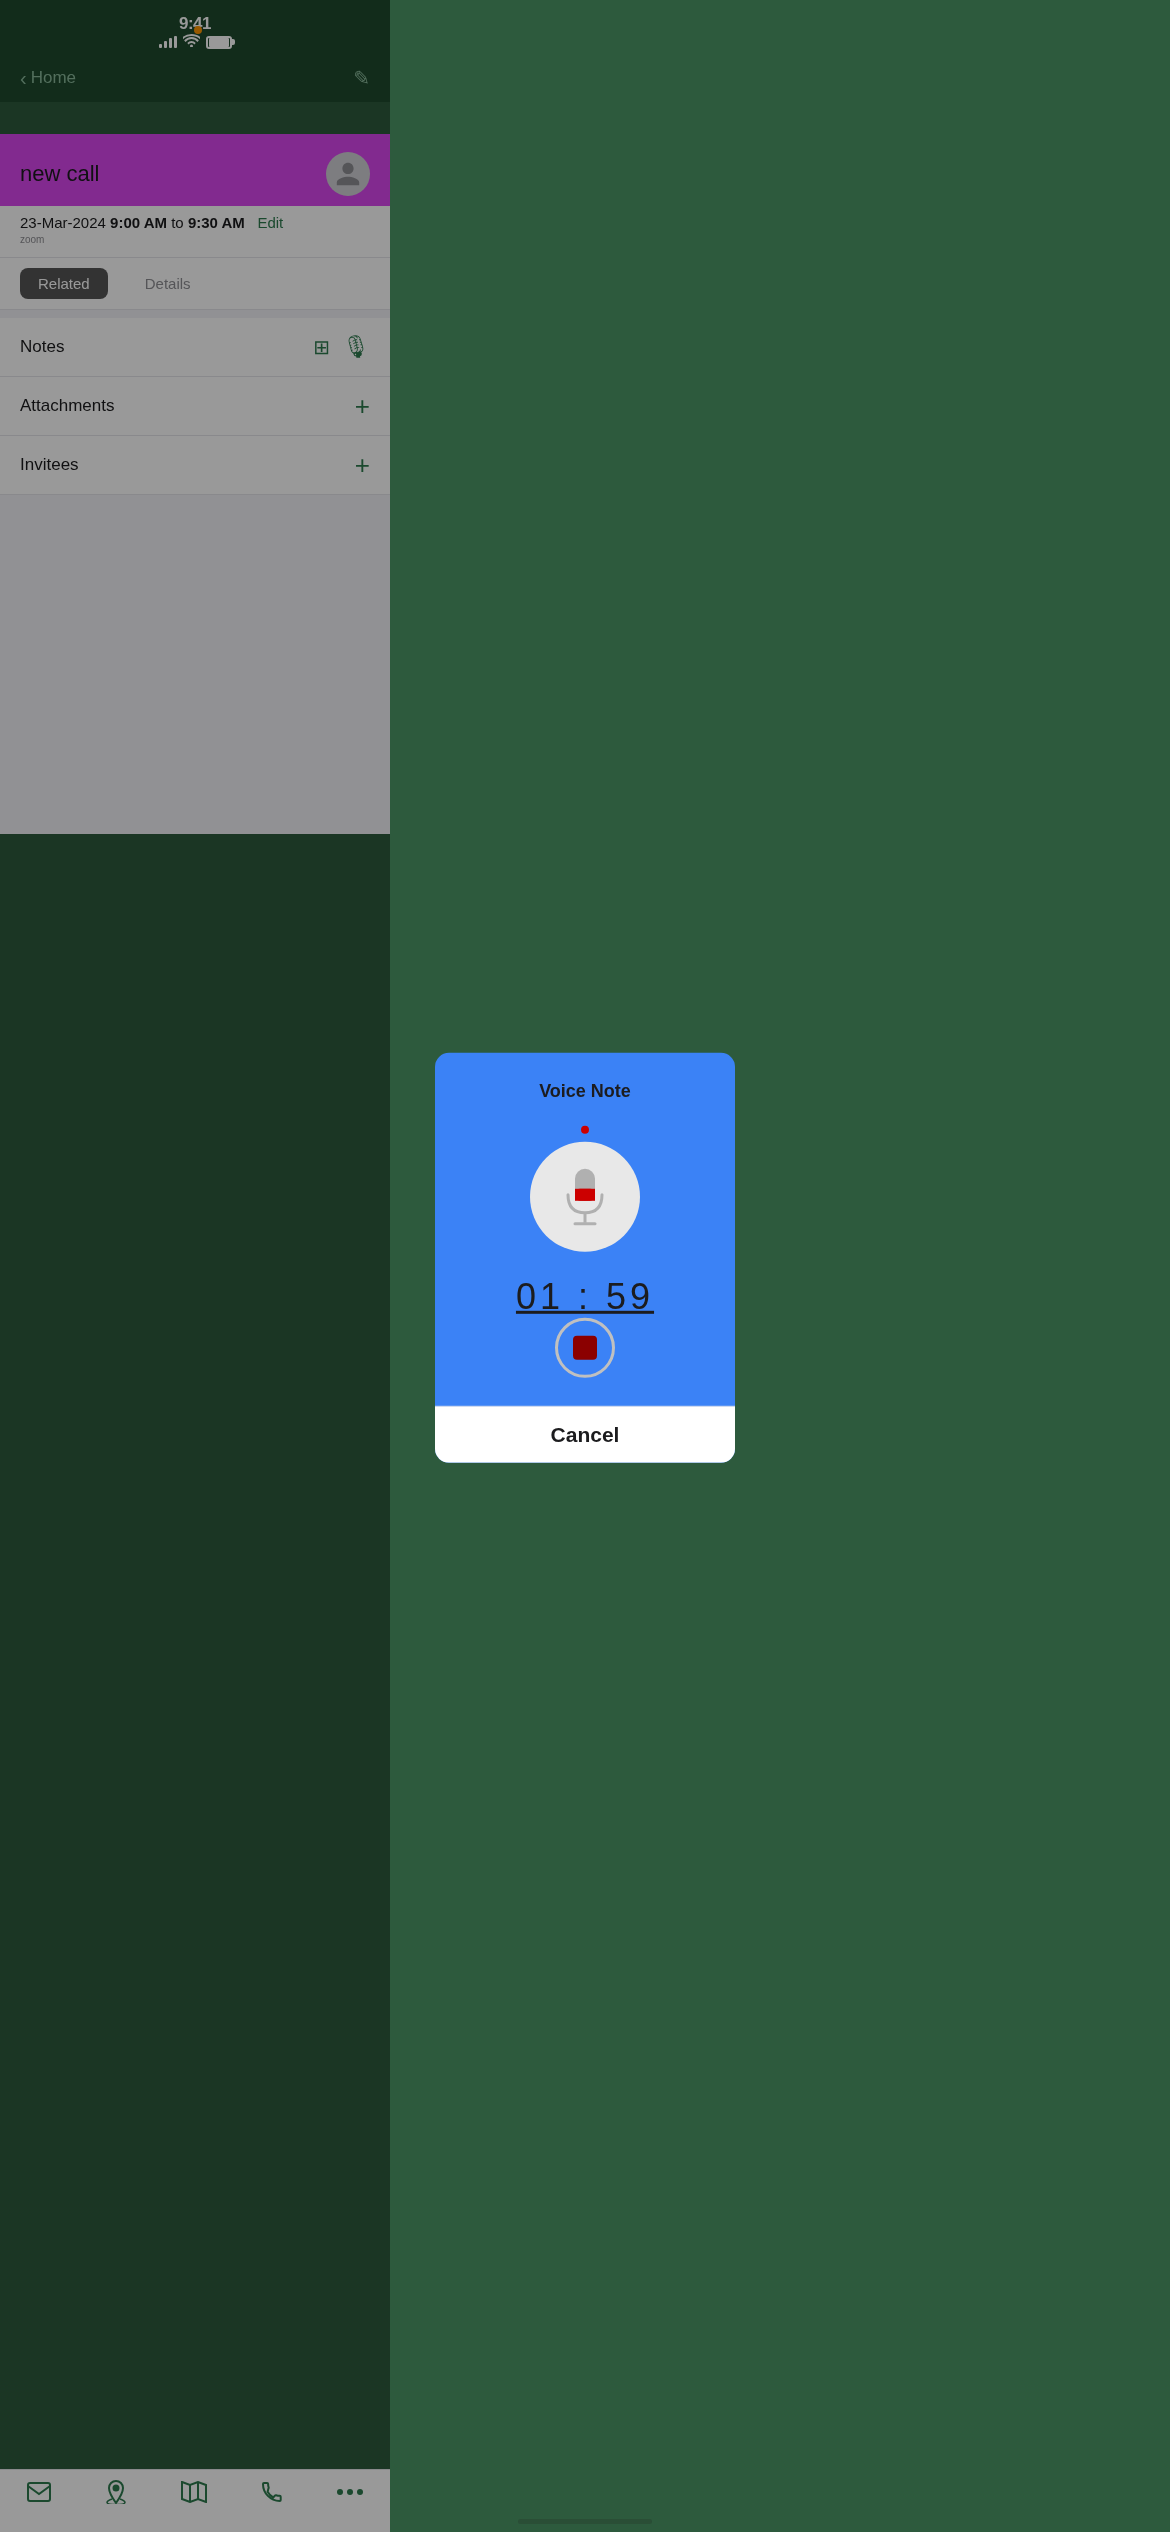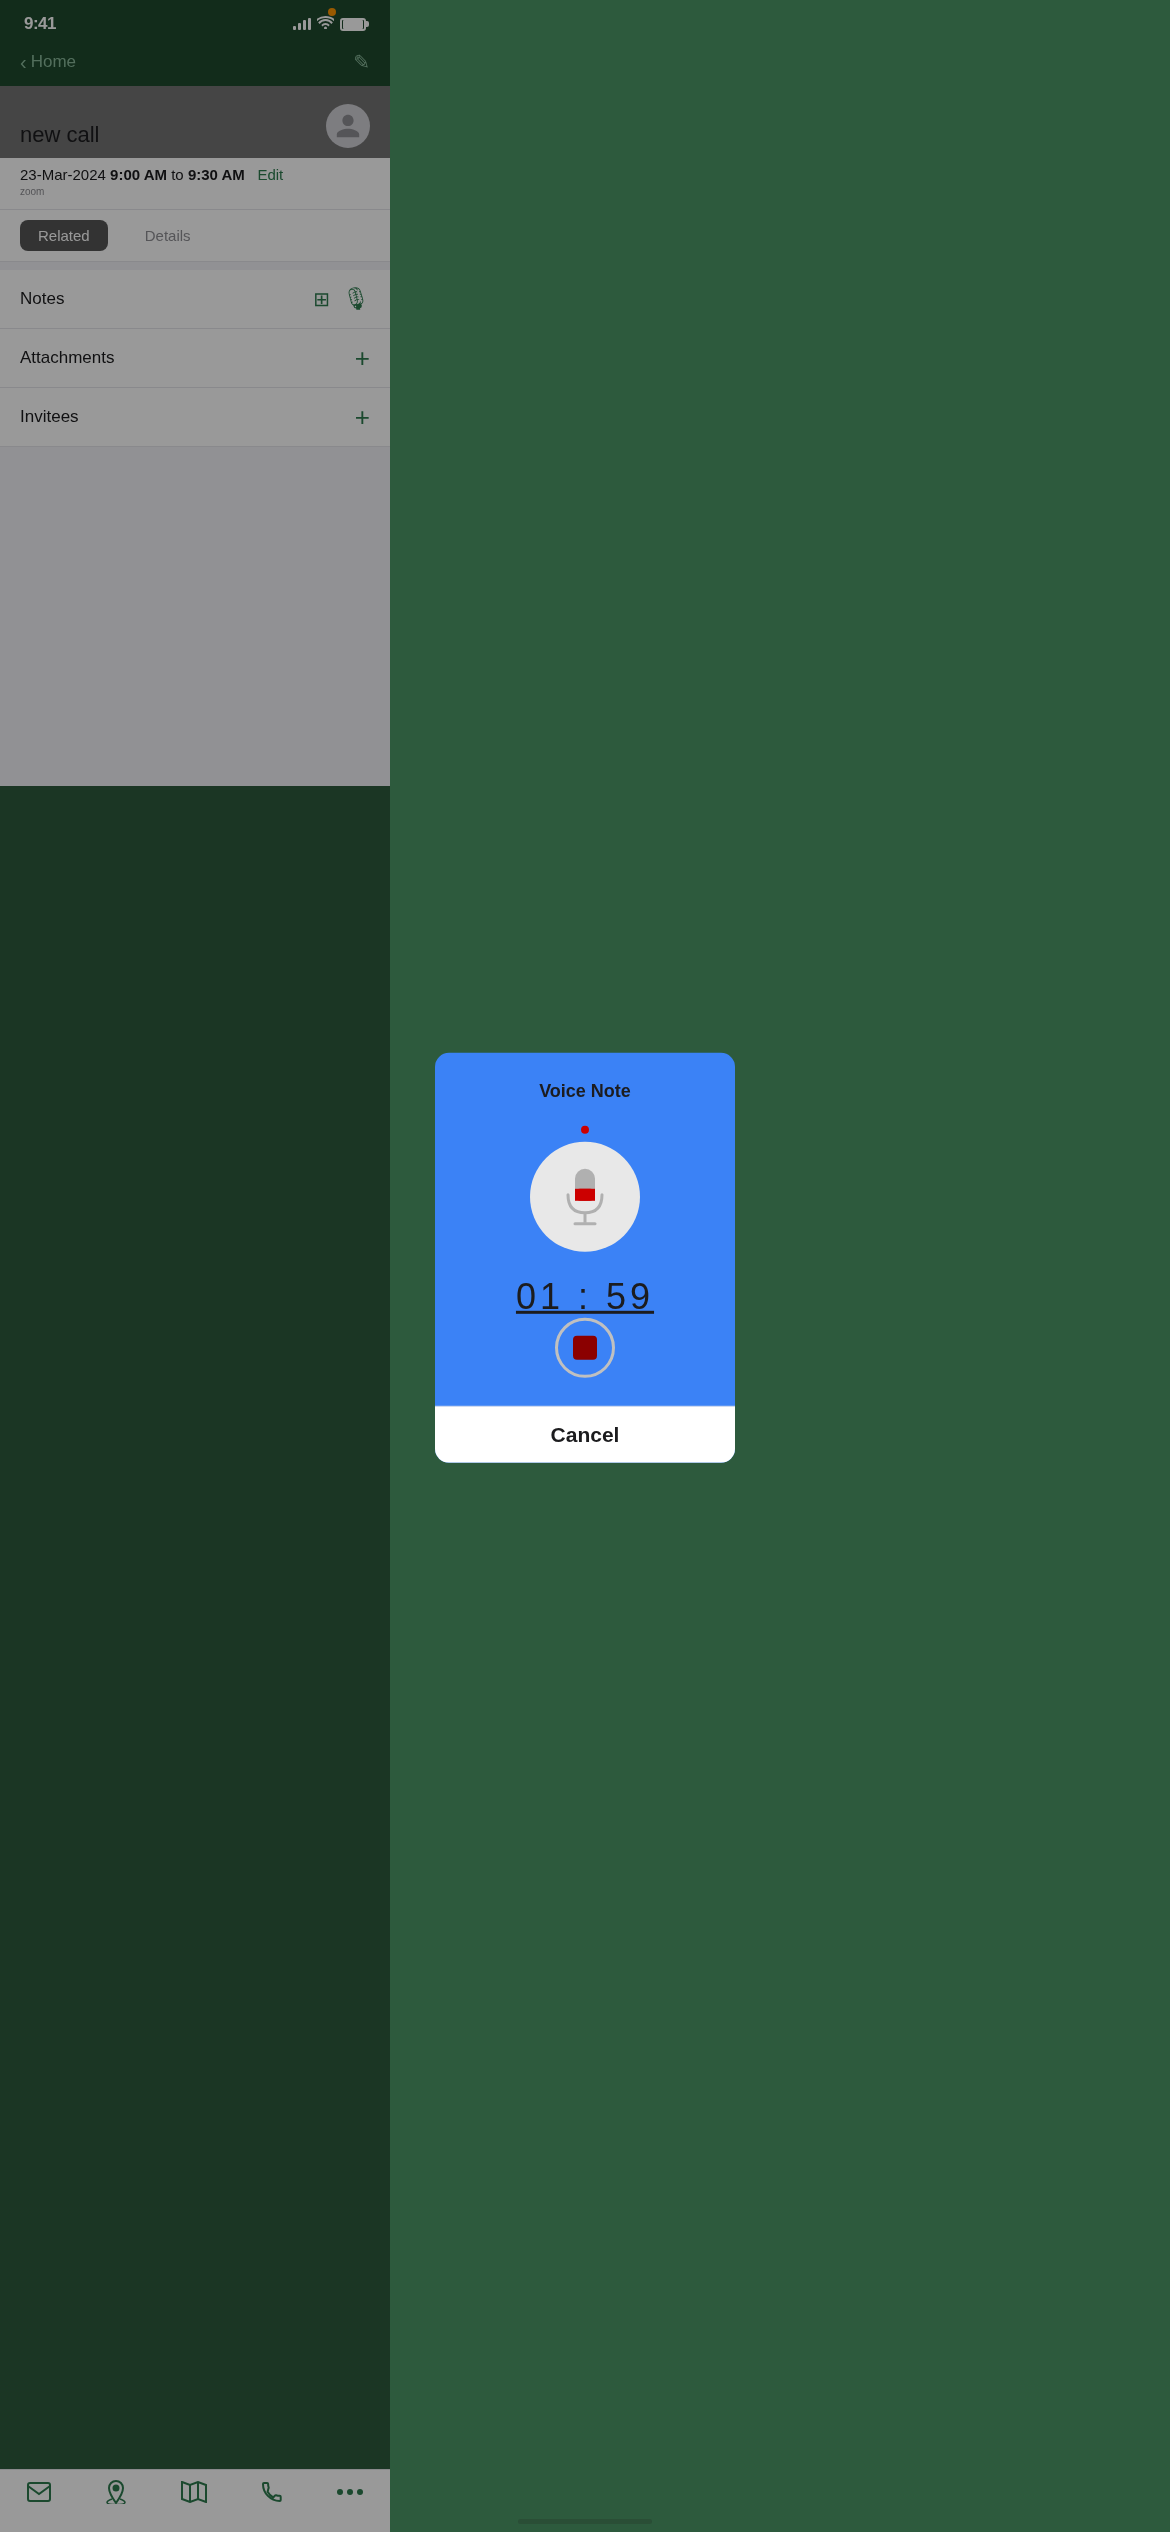--- a/index.html
+++ b/index.html
@@ -10,25 +10,26 @@
       min-height: 844px;
       font-family: -apple-system, BlinkMacSystemFont, 'SF Pro Text', 'Helvetica Neue', sans-serif;
       background: #2d5a3d;
       position: relative;
       overflow: hidden;
     }
 
     
     .status-bar {
       display: flex;
-      justify-content: space-between;
+      justify-content: center;
       align-items: center;
       padding: 14px 24px 6px;
       background: #1e4a2e;
       color: white;
+      flex-direction: column;
     }
     .status-time {
       font-size: 17px;
       font-weight: 600;
       letter-spacing: -0.5px;
     }
     .status-icons {
       display: flex;
       align-items: center;
       gap: 6px;
@@ -115,22 +116,23 @@
     .main-content {
       background: #f2f2f7;
       min-height: 700px;
       position: relative;
     }
 
     .content-header {
       padding: 18px 20px 10px;
       display: flex;
       justify-content: space-between;
-      align-items: flex-end;
-      background: #737373;
+      align-items: center;
+      background: #d946ef;
+      margin-top: 32px;
     }
     .event-title {
       font-size: 22px;
       font-weight: 400;
       color: #1c1c1e;
     }
     .avatar-circle {
       width: 44px;
       height: 44px;
       border-radius: 50%;

